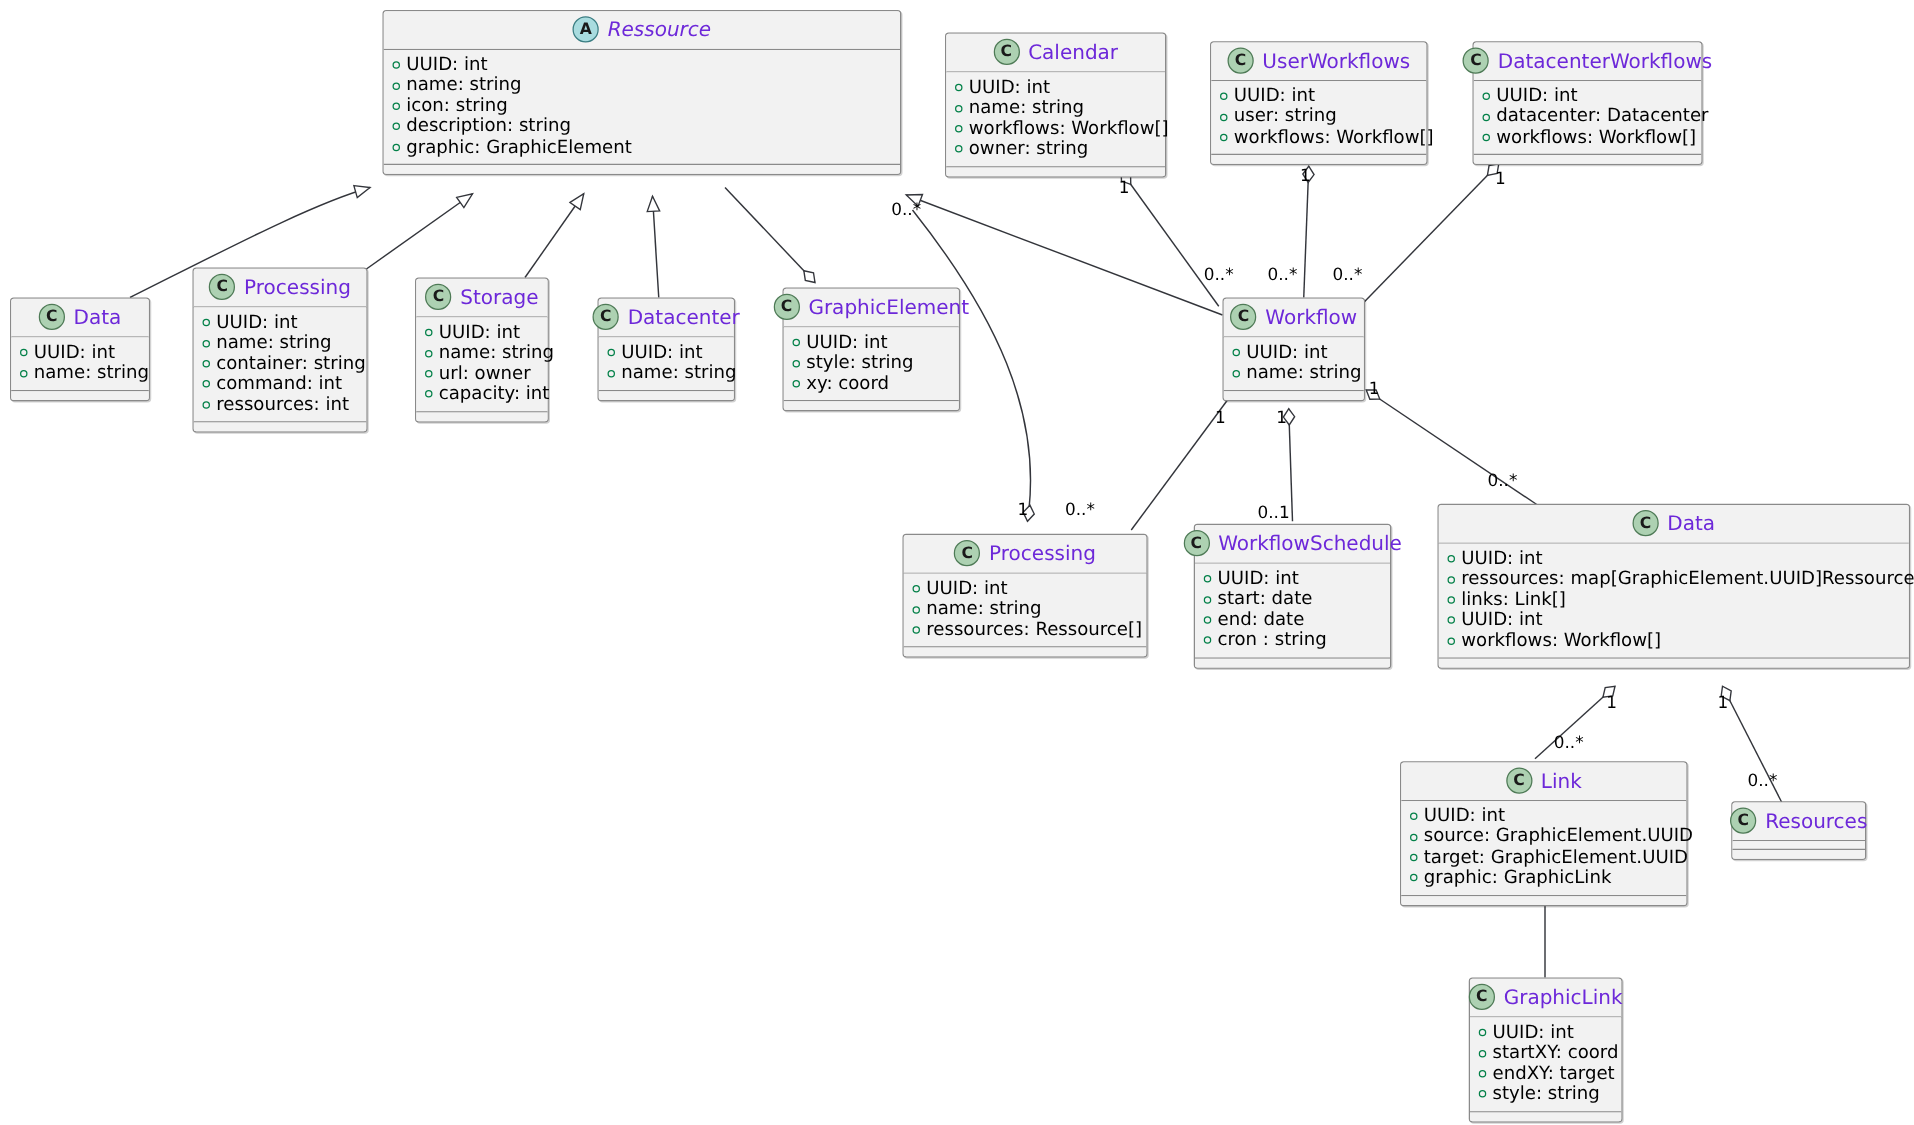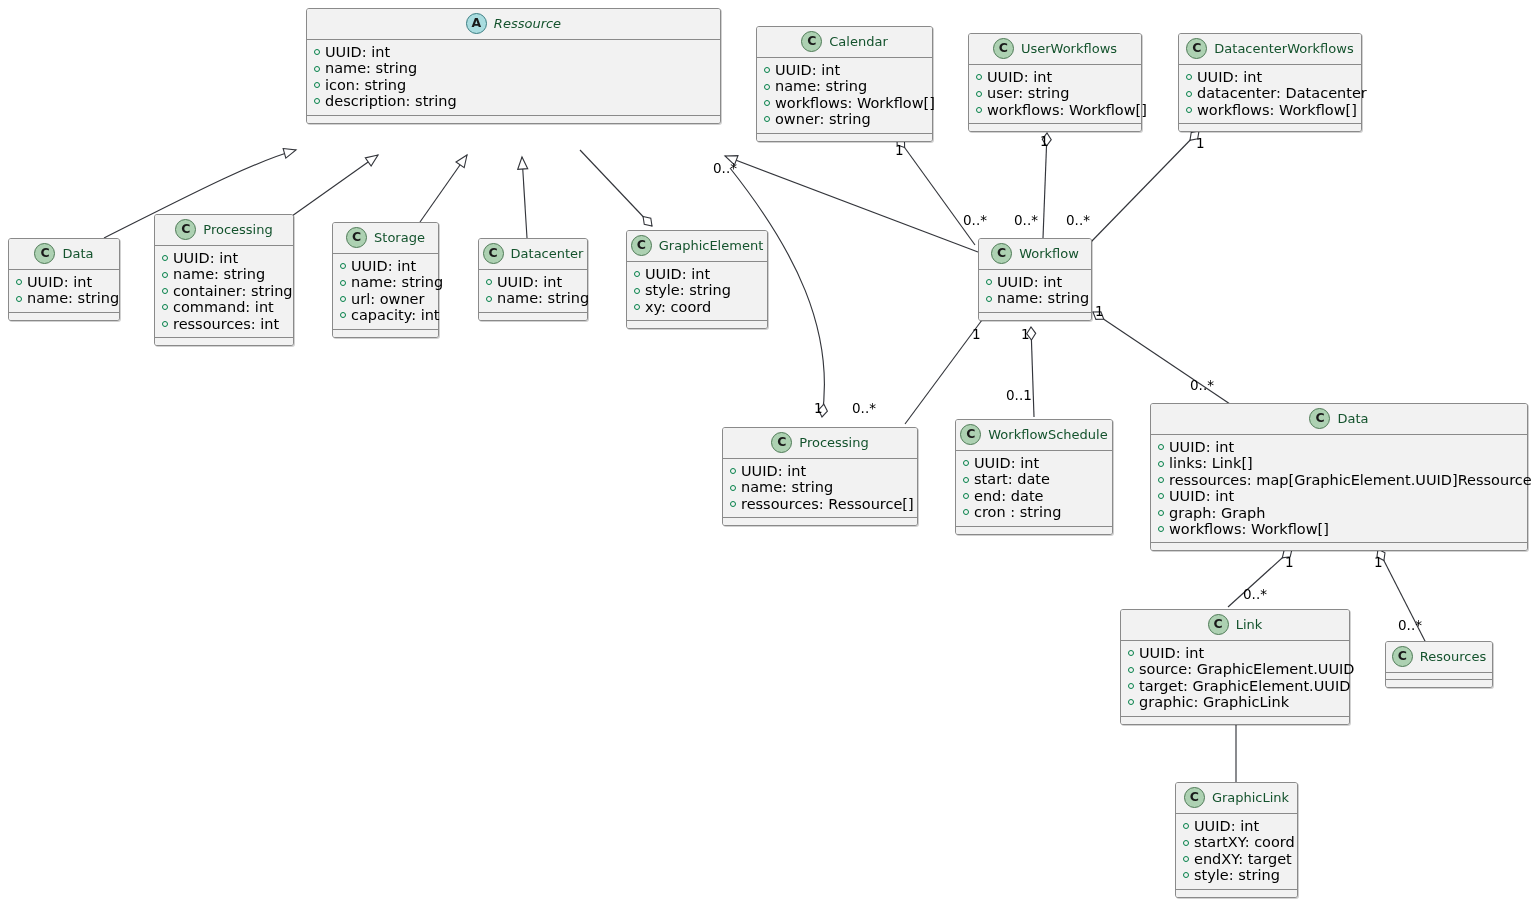--- a/index.html
+++ b/index.html
@@ -60,22 +60,22 @@
   }
   .stereo-C {
     background: #ADD1B2;
     border: 1.4px solid #4e7a56;
   }
   .stereo-A {
     background: #A9DCDF;
     border: 1.4px solid #3a7d82;
   }
   .cls-name {
-    font-size: 13px;
-    color: #14532d;
+    font-size: 16px;
+    color: #6d28d9;
     white-space: nowrap;
   }
   .cls-name.abstract {
     font-style: italic;
   }
   .uml-attrs {
     padding: 4px 6px 5px 7px;
     border-bottom: 1px solid #8a8a8a;
     background: #f2f2f2;
   }
@@ -180,20 +180,24 @@
             <span>name: string</span>
           </div>
           <div class="attr">
             <span class="vis-dot"></span>
             <span>icon: string</span>
           </div>
           <div class="attr">
             <span class="vis-dot"></span>
             <span>description: string</span>
           </div>
+          <div class="attr">
+            <span class="vis-dot"></span>
+            <span>graphic: GraphicElement</span>
+          </div>
         </div>
         <div class="uml-methods"></div>
       </div>
       <div class="uml-class" style="left: 756px; top: 26px; width: 177px;">
         <div class="uml-header">
           <span class="stereo-icon stereo-C">C</span>
           <span class="cls-name">Calendar</span>
         </div>
         <div class="uml-attrs">
           <div class="attr">
@@ -434,33 +438,29 @@
           <span class="stereo-icon stereo-C">C</span>
           <span class="cls-name">Data</span>
         </div>
         <div class="uml-attrs">
           <div class="attr">
             <span class="vis-dot"></span>
             <span>UUID: int</span>
           </div>
           <div class="attr">
             <span class="vis-dot"></span>
+            <span>ressources: map[GraphicElement.UUID]Ressource</span>
+          </div>
+          <div class="attr">
+            <span class="vis-dot"></span>
             <span>links: Link[]</span>
           </div>
           <div class="attr">
             <span class="vis-dot"></span>
-            <span>ressources: map[GraphicElement.UUID]Ressource</span>
-          </div>
-          <div class="attr">
-            <span class="vis-dot"></span>
-            <span>UUID: int</span>
-          </div>
-          <div class="attr">
-            <span class="vis-dot"></span>
-            <span>graph: Graph</span>
+            <span>UUID: int</span>
           </div>
           <div class="attr">
             <span class="vis-dot"></span>
             <span>workflows: Workflow[]</span>
           </div>
         </div>
         <div class="uml-methods"></div>
       </div>
       <div class="uml-class" style="left: 1120px; top: 609px; width: 230px;">
         <div class="uml-header">
@@ -527,20 +527,20 @@
       <div class="mult-label" style="left: 1040px; top: 133px;">1</div>
       <div class="mult-label" style="left: 1196px; top: 135px;">1</div>
       <div class="mult-label" style="left: 963px; top: 212px;">0..*</div>
       <div class="mult-label" style="left: 1014px; top: 212px;">0..*</div>
       <div class="mult-label" style="left: 1066px; top: 212px;">0..*</div>
       <div class="mult-label" style="left: 972px; top: 326px;">1</div>
       <div class="mult-label" style="left: 1021px; top: 326px;">1</div>
       <div class="mult-label" style="left: 1095px; top: 303px;">1</div>
       <div class="mult-label" style="left: 814px; top: 400px;">1</div>
       <div class="mult-label" style="left: 852px; top: 400px;">0..*</div>
-      <div class="mult-label" style="left: 1006px; top: 387px;">0..1</div>
+      <div class="mult-label" style="left: 1006px; top: 402px;">0..1</div>
       <div class="mult-label" style="left: 1190px; top: 377px;">0..*</div>
       <div class="mult-label" style="left: 1285px; top: 554px;">1</div>
       <div class="mult-label" style="left: 1243px; top: 586px;">0..*</div>
       <div class="mult-label" style="left: 1374px; top: 554px;">1</div>
       <div class="mult-label" style="left: 1398px; top: 617px;">0..*</div>
     </div>
 </div>
 
 </body></html>

